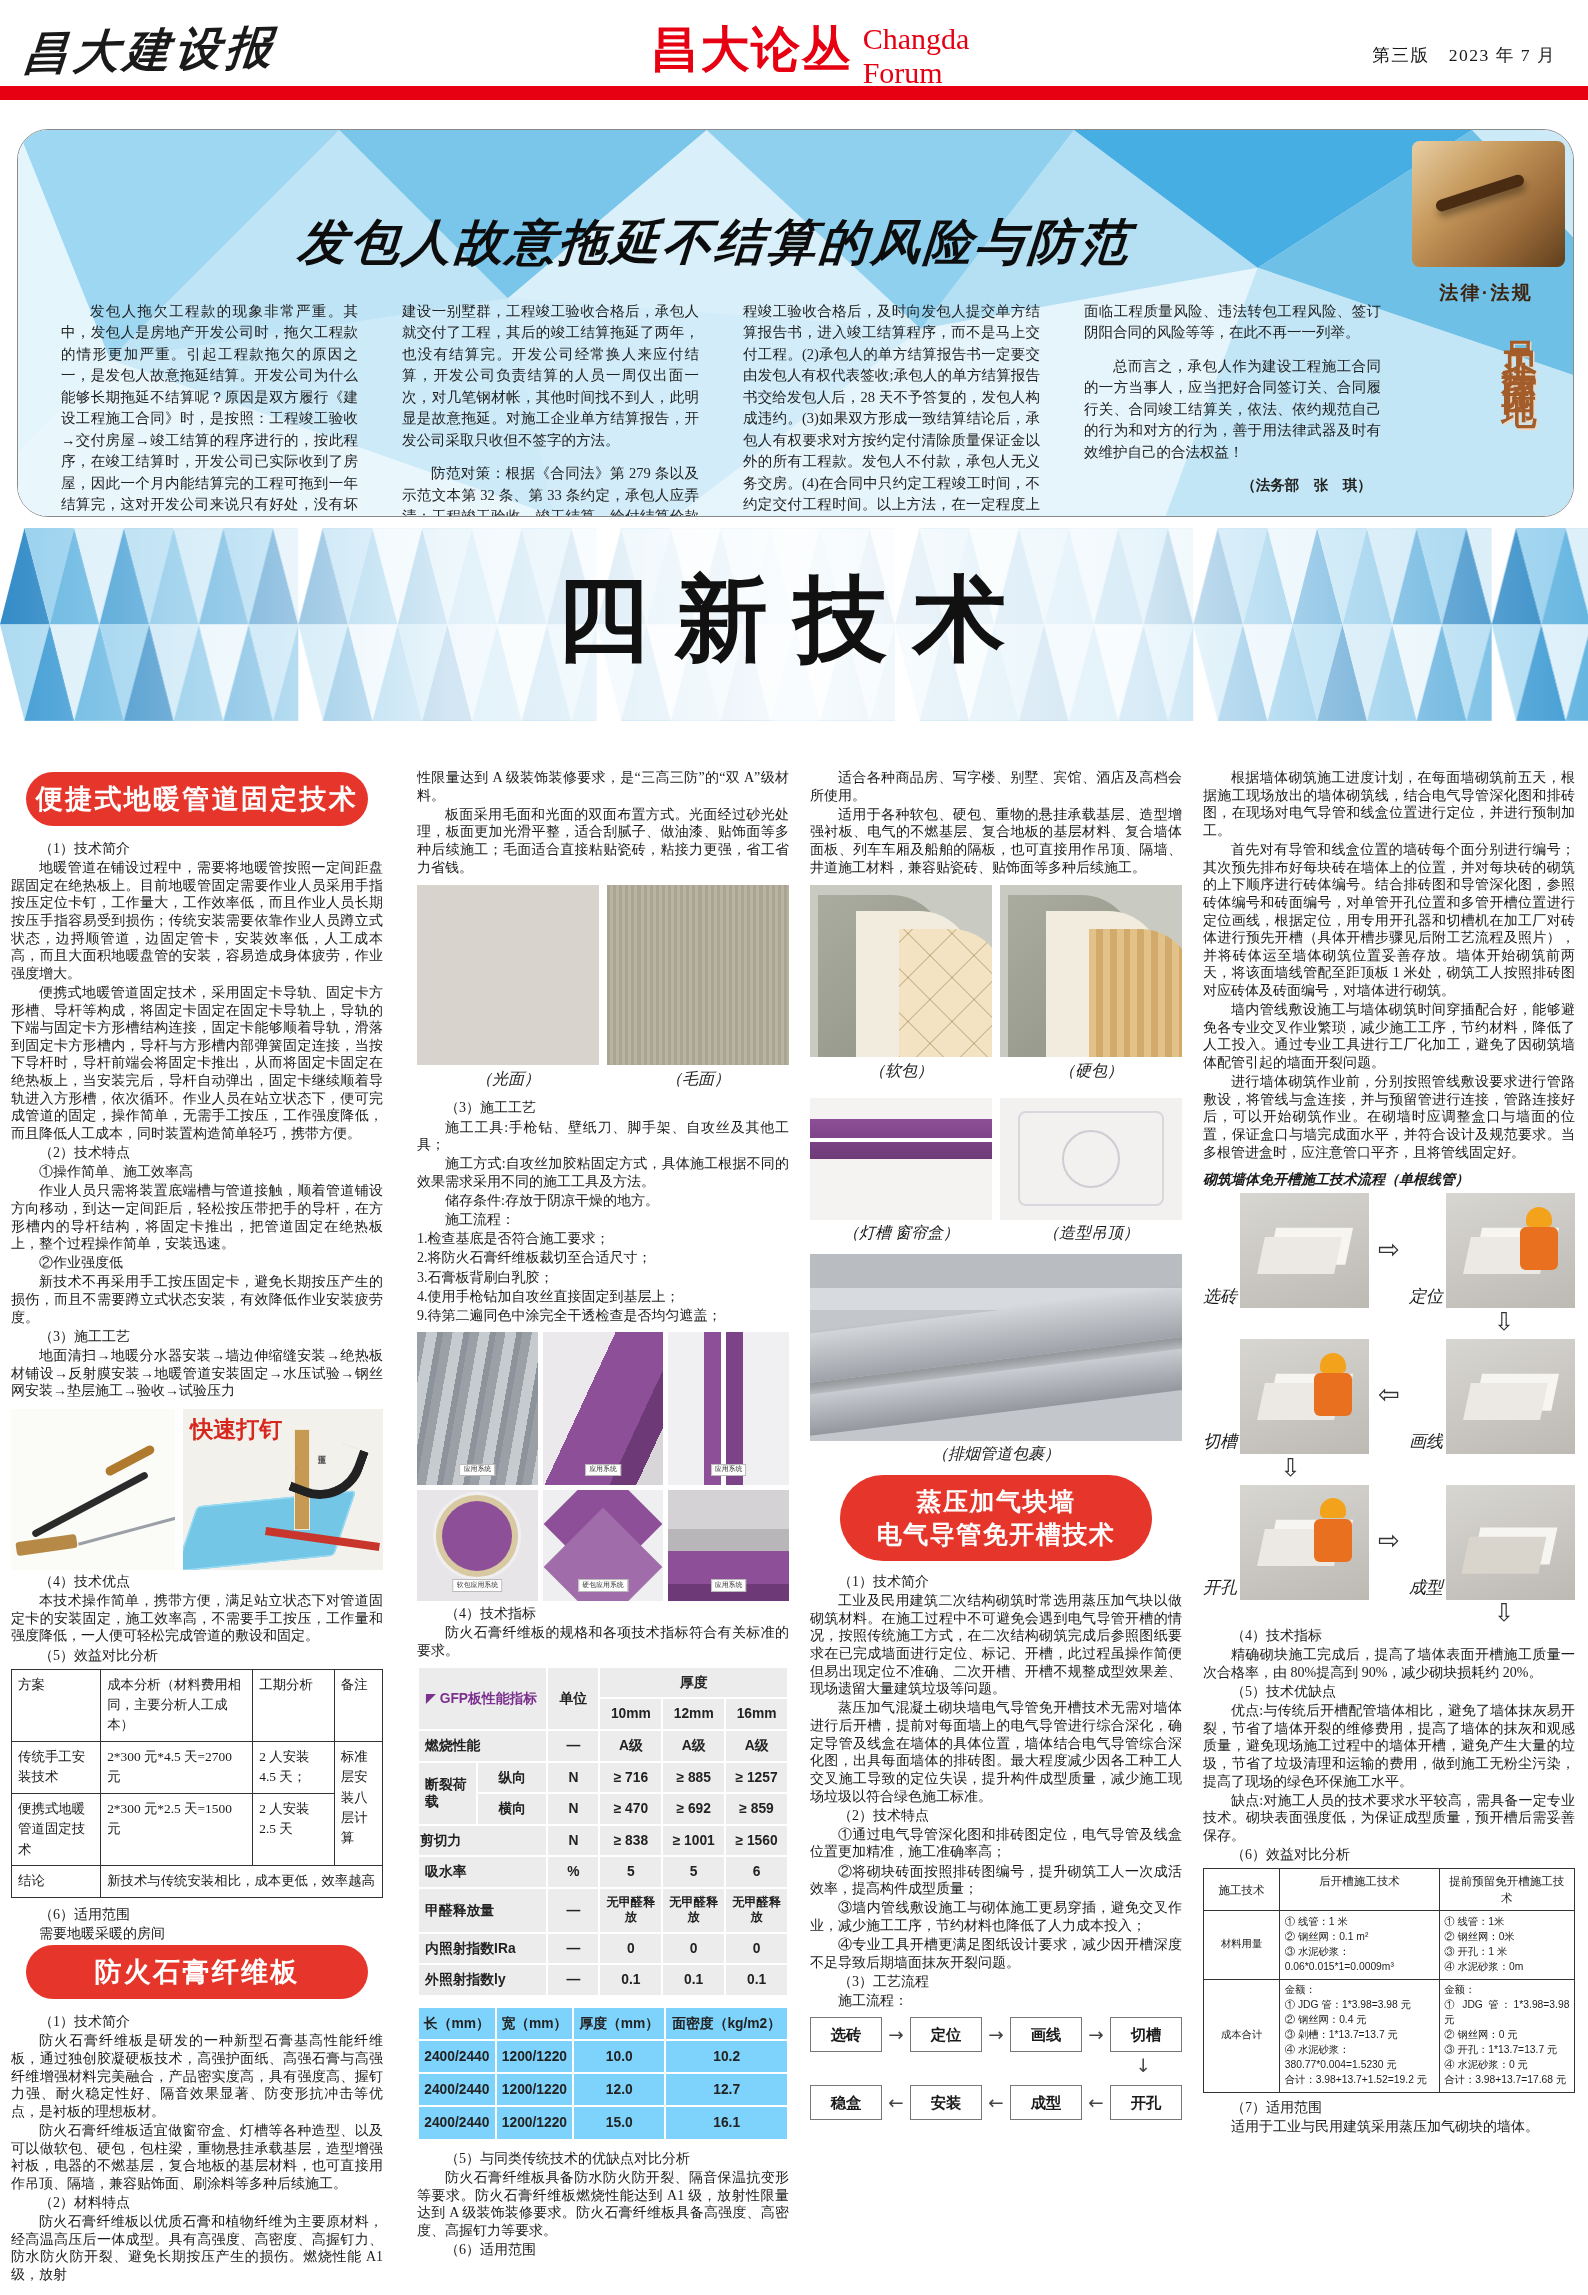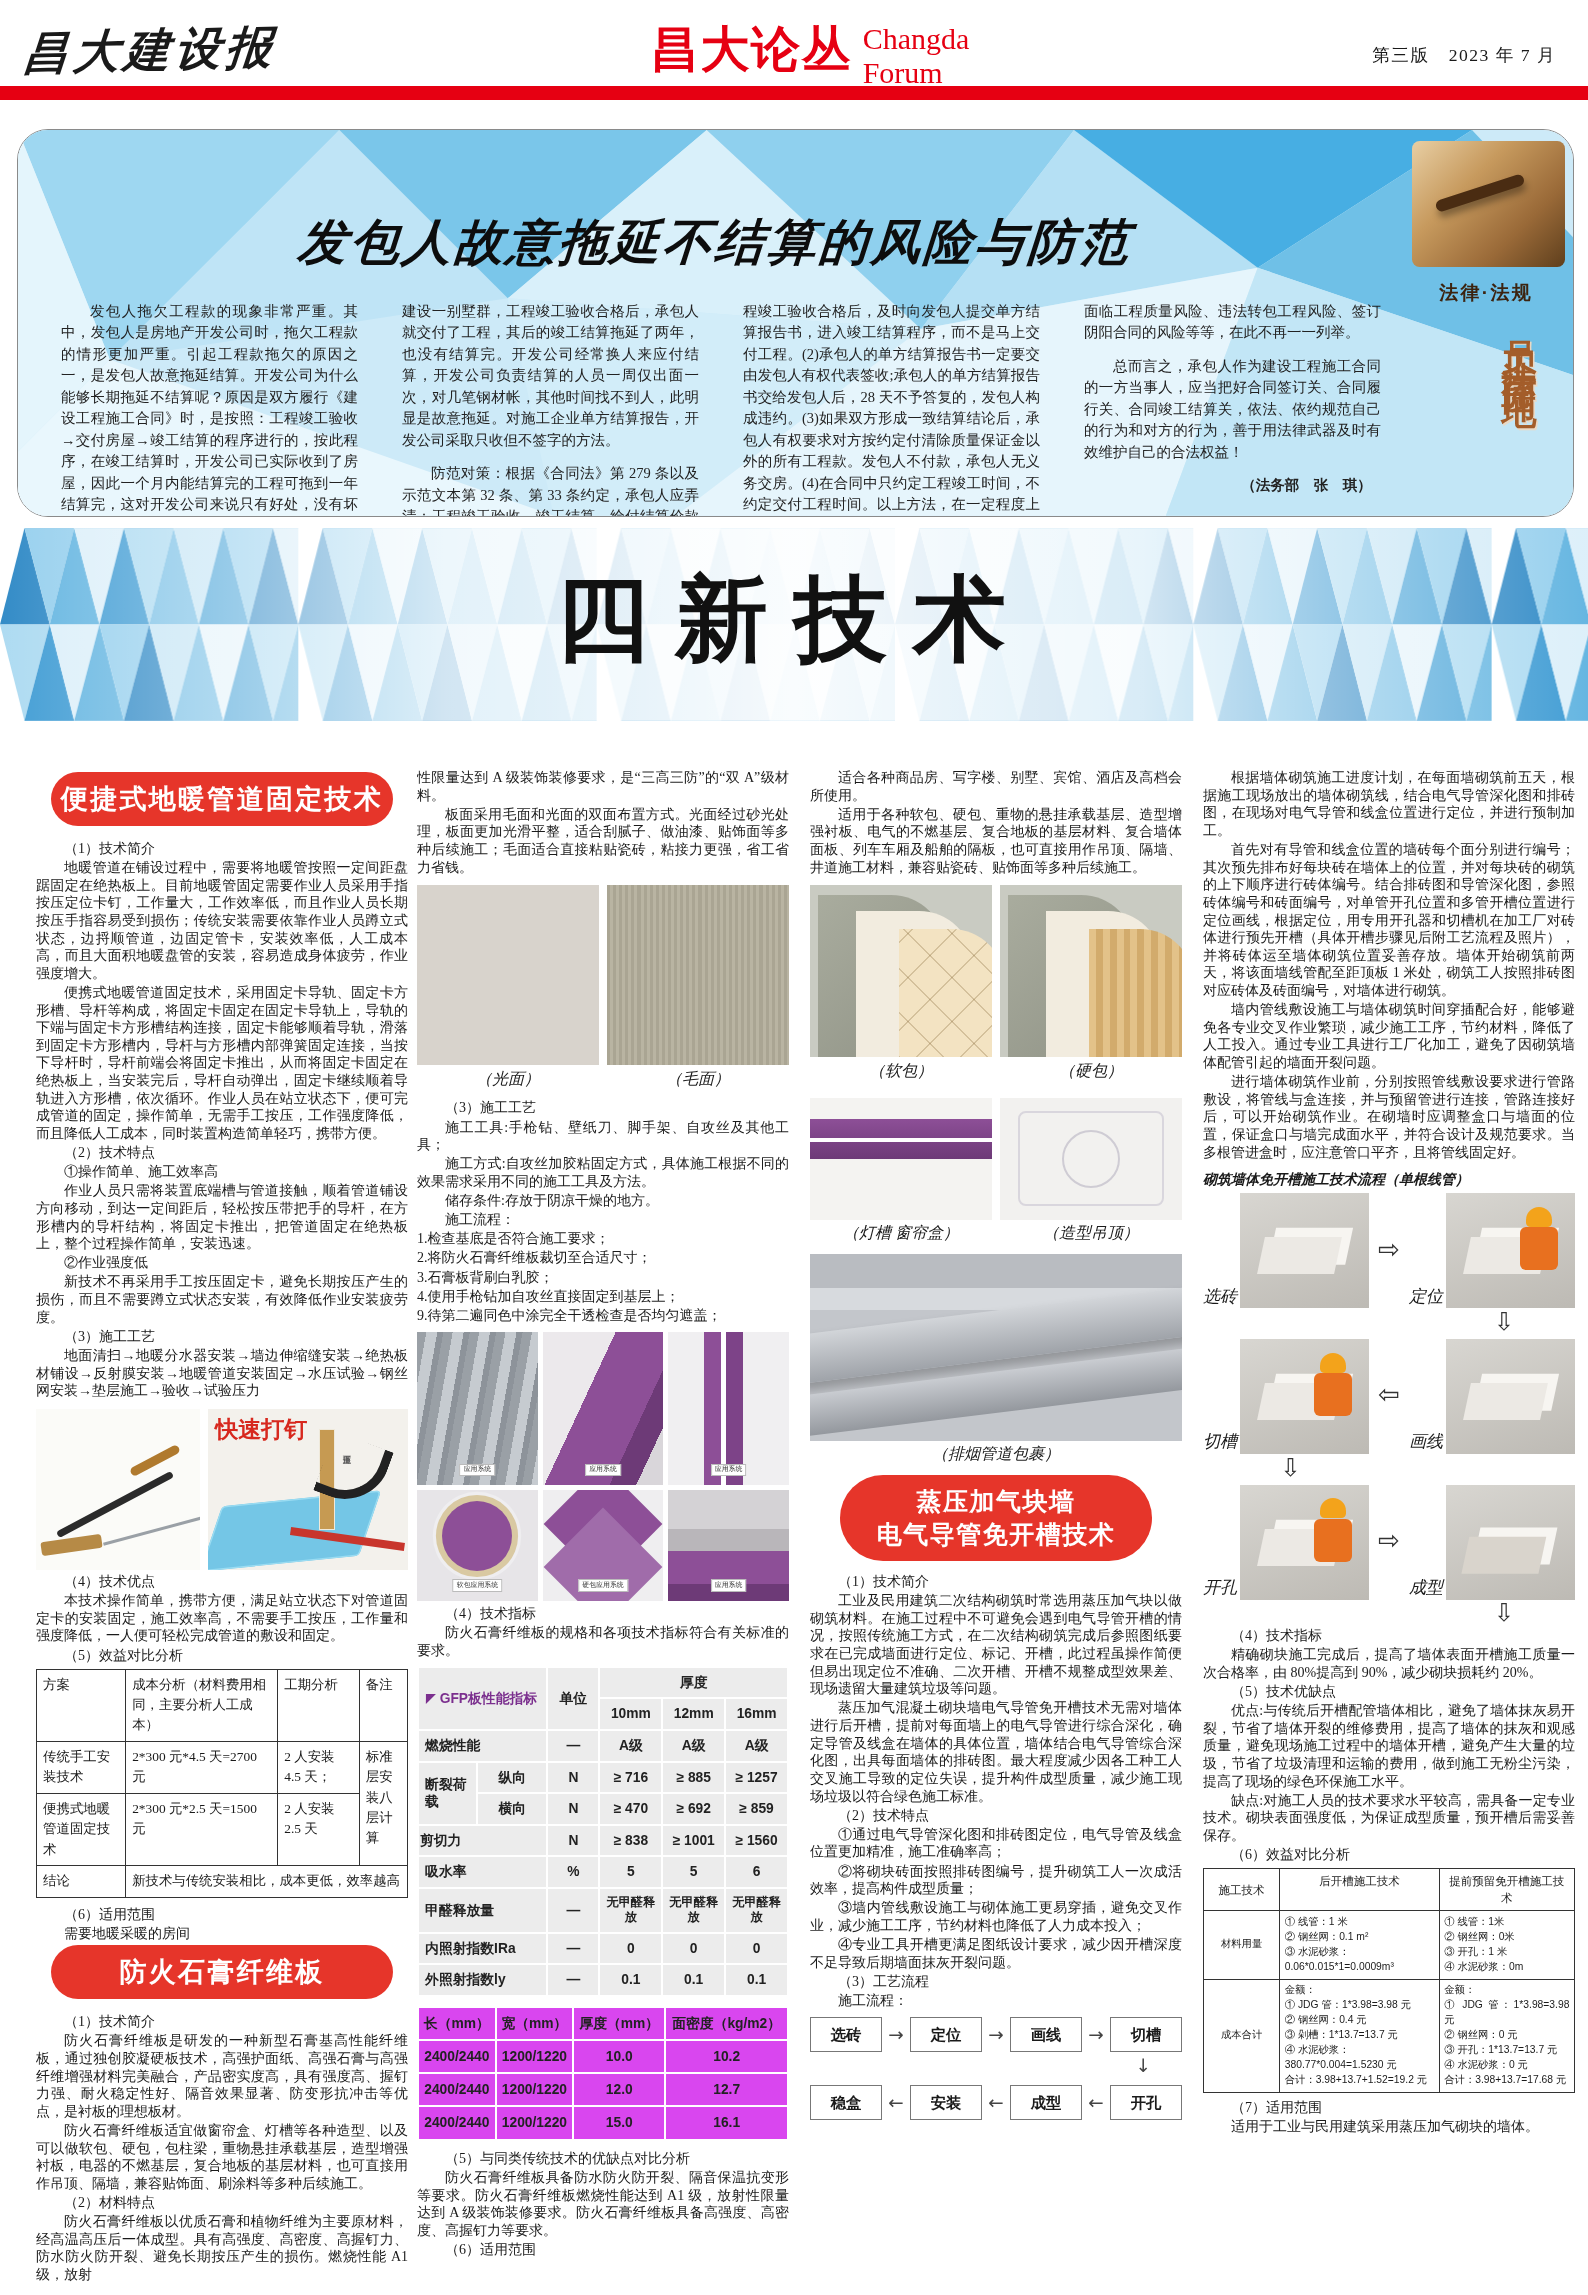--- a/index.html
+++ b/index.html
@@ -34,21 +34,21 @@
   .legal .vtitle{position:absolute;top:182px;right:31px;writing-mode:vertical-rl;font-size:35px;
          font-weight:900;color:#a35d2a;letter-spacing:10.7px;font-family:"Liberation Sans",sans-serif;
          text-shadow:1.5px 1.5px 0 #e9d9c5;}
   
   .band{position:absolute;top:528px;left:0;width:1588px;height:193px;}
   .band .title{position:absolute;top:50%;left:50%;transform:translate(-50%,-54%);
         font-size:93px;font-weight:900;letter-spacing:26px;color:#111;}
   
   .col{position:absolute;top:769px;width:372px;height:1523px;overflow:hidden;
        font-size:14px;line-height:1.26;text-align:justify;}
-  .c1{left:36px;} .c2{left:417px;} .c3{left:810px;} .c4{left:1203px;}
+  .c1{left:11px;} .c2{left:417px;} .c3{left:810px;} .c4{left:1203px;}
   .col p{margin:0 0 1.5px 0;}
   .ind{text-indent:2em;}
   .pill{background:#e6352a;color:#fff;border-radius:764px;text-align:center;font-weight:900;
         font-family:"Liberation Sans",sans-serif;font-size:27px;letter-spacing:2.3px;
         padding:10px 7.7px;width:88%;margin:3.1px auto 13.8px;}
   .pill2{background:#e6352a;color:#fff;border-radius:43px;text-align:center;font-weight:900;
         font-family:"Liberation Sans",sans-serif;font-size:25px;letter-spacing:1.5px;line-height:1.3;
         padding:10.7px 7.7px;width:80%;margin:10.7px auto 12.2px;}
   .kai{font-style:italic;}
   .caption{text-align:center;font-size:16px;font-style:italic;margin:3.1px 0 7.7px;}
@@ -73,21 +73,21 @@
   .t1{margin:4.6px 0 7.7px;font-size:13.4px;line-height:1.5;}
   .t1 td,.t1 th{border:1.1px solid #333;padding:5.4px 6.1px;font-weight:normal;text-align:left;vertical-align:top;}
   
   .gfp{border-spacing:2.3px;border-collapse:separate;background:#fff;margin:6.1px 0 9.2px;
        font-family:"Liberation Sans",sans-serif;font-size:13.8px;}
   .gfp td{background:#ececec;text-align:center;padding:6.1px 3.1px;font-weight:bold;color:#222;}
   .gfp .lab{color:#7b2f8e;text-align:left;padding-left:6.1px;}
   .gfp .tri{color:#7b2f8e;font-size:11.5px;margin-right:3.1px;}
   .sizet{border-spacing:2.3px;border-collapse:separate;margin:7.7px 0 9.2px;
        font-family:"Liberation Sans",sans-serif;font-size:13.8px;}
-  .sizet td{background:#d946ef;text-align:center;padding:6.9px 3.1px;font-weight:bold;color:#222;}
+  .sizet td{background:#7dd3fc;text-align:center;padding:6.9px 3.1px;font-weight:bold;color:#222;}
   
   .tex{height:180px;}
   .tex.smooth{background:#d8d3cc;}
   .tex.rough{background:repeating-linear-gradient(90deg,#aaa593 0 3.1px,#b9b4a2 3.1px 6.1px);}
   
   .grid6{display:grid;grid-template-columns:1fr 1fr 1fr;gap:4.6px;margin:7.7px 0 4.6px;}
   .grid6 .ph{height:153px;}
   .grid6 .r2{height:111px;}
   .sign{position:absolute;left:50%;bottom:9.2px;transform:translateX(-50%);background:#fff;
         border:0.8px solid #bbb;font-size:6.9px;padding:0.8px 3.1px;white-space:nowrap;color:#333;

